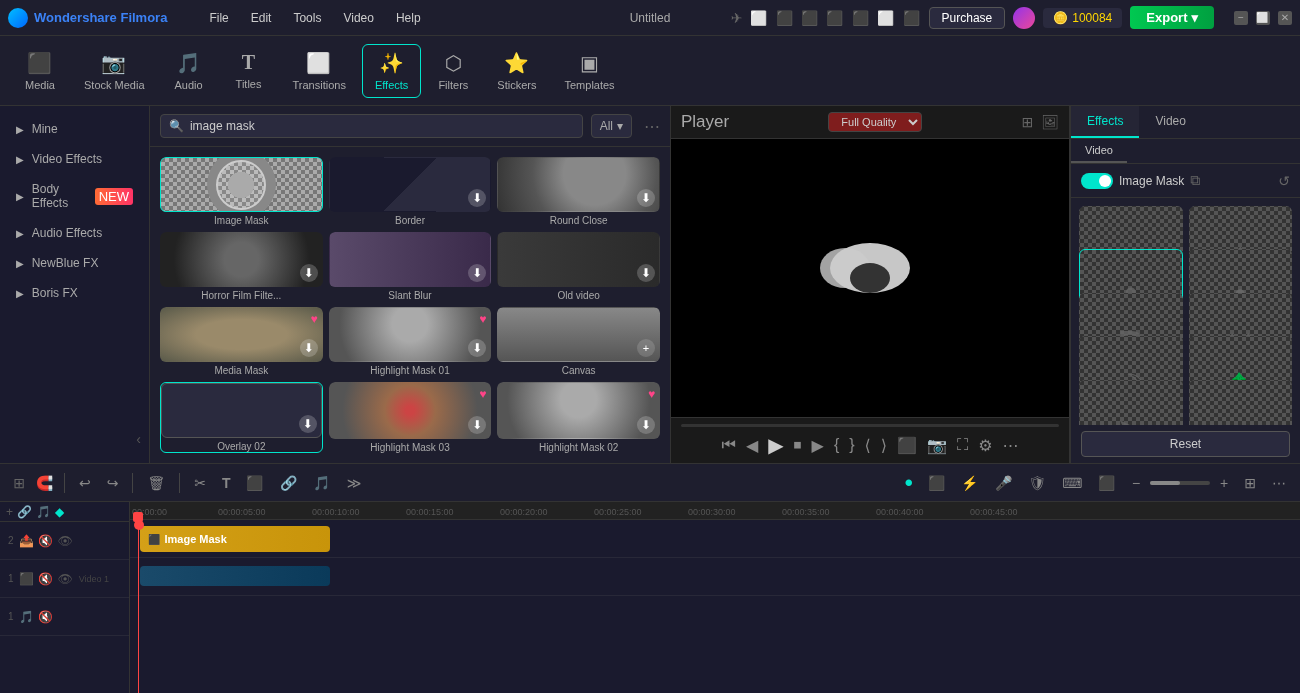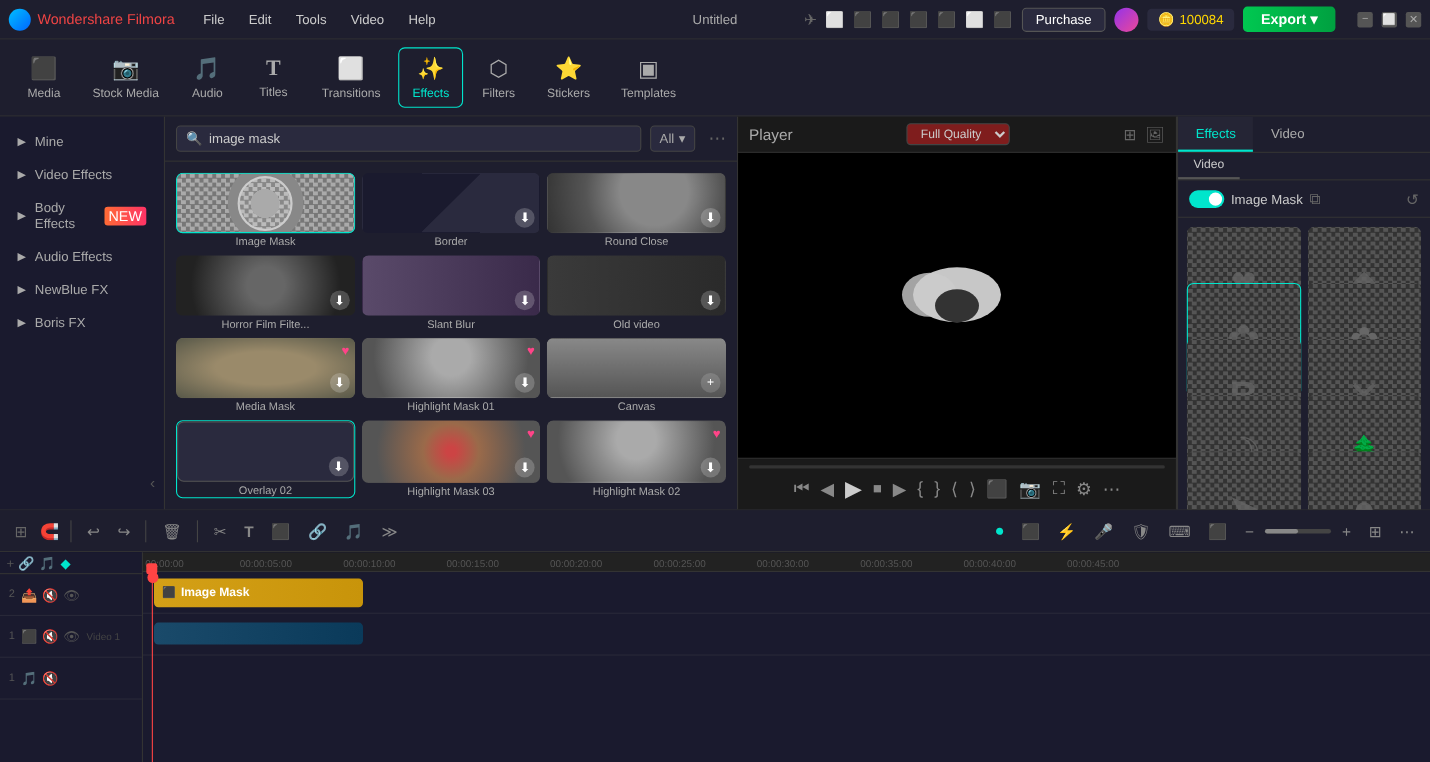--- a/index.html
+++ b/index.html
@@ -19,24 +19,24 @@
       align-items: center;
       background: #1e1e2e;
       height: 36px;
       padding: 0 8px;
       border-bottom: 1px solid #333;
     }
     .app-logo {
       display: flex;
       align-items: center;
       gap: 6px;
-      color: #ef4444;
+      color: #3b82f6;
       font-size: 13px;
-      font-weight: 400;
-      margin-right: 16px;
+      font-weight: 700;
+      margin-right: 32px;
     }
     .app-logo-icon {
       width: 20px; height: 20px;
       background: linear-gradient(135deg, #00bfff, #0066ff);
       border-radius: 50%;
     }
     .menu-bar {
       display: flex;
       gap: 2px;
       flex: 1;
@@ -314,21 +314,21 @@
       display: flex;
       flex-direction: column;
     }
     .player-header {
       display: flex;
       align-items: center;
       justify-content: space-between;
       padding: 6px 10px;
       border-bottom: 1px solid #333;
     }
-    .player-title { color: #aaa; font-size: 14px; }
+    .player-title { color: #aaa; font-size: 17px; }
     .quality-select {
       background: #7f1d1d;
       border: 1px solid #444;
       color: #ccc;
       padding: 2px 8px;
       border-radius: 4px;
       font-size: 11px;
       cursor: pointer;
     }
     .player-icons { display: flex; gap: 8px; }
@@ -924,20 +924,21 @@
       <div class="mask-thumb mask-shape-diamond"></div>
       <div class="mask-thumb mask-shape-flower selected"></div>
       <div class="mask-thumb" style="font-size:32px;display:flex;align-items:center;justify-content:center;color:#666;">✿</div>
       <div class="mask-thumb mask-shape-b"></div>
       <div class="mask-thumb mask-shape-x"></div>
       <div class="mask-thumb mask-shape-crescent"></div>
       <div class="mask-thumb" style="font-size:28px;display:flex;align-items:center;justify-content:center;">🌲</div>
       <div class="mask-thumb mask-shape-arrow"></div>
       <div class="mask-thumb mask-shape-circle"></div>
     </div>
+    <div class="reset-btn">Reset</div>
   </div>
 </div>
 
 <div class="bottom-section">
 
   <div class="edit-toolbar">
     <span class="side-icon" style="color:#666;font-size:14px;">⊞</span>
     <span class="side-icon" style="color:#666;font-size:14px;">🧲</span>
     <div class="edit-divider"></div>
     <span class="edit-btn">↩</span>

